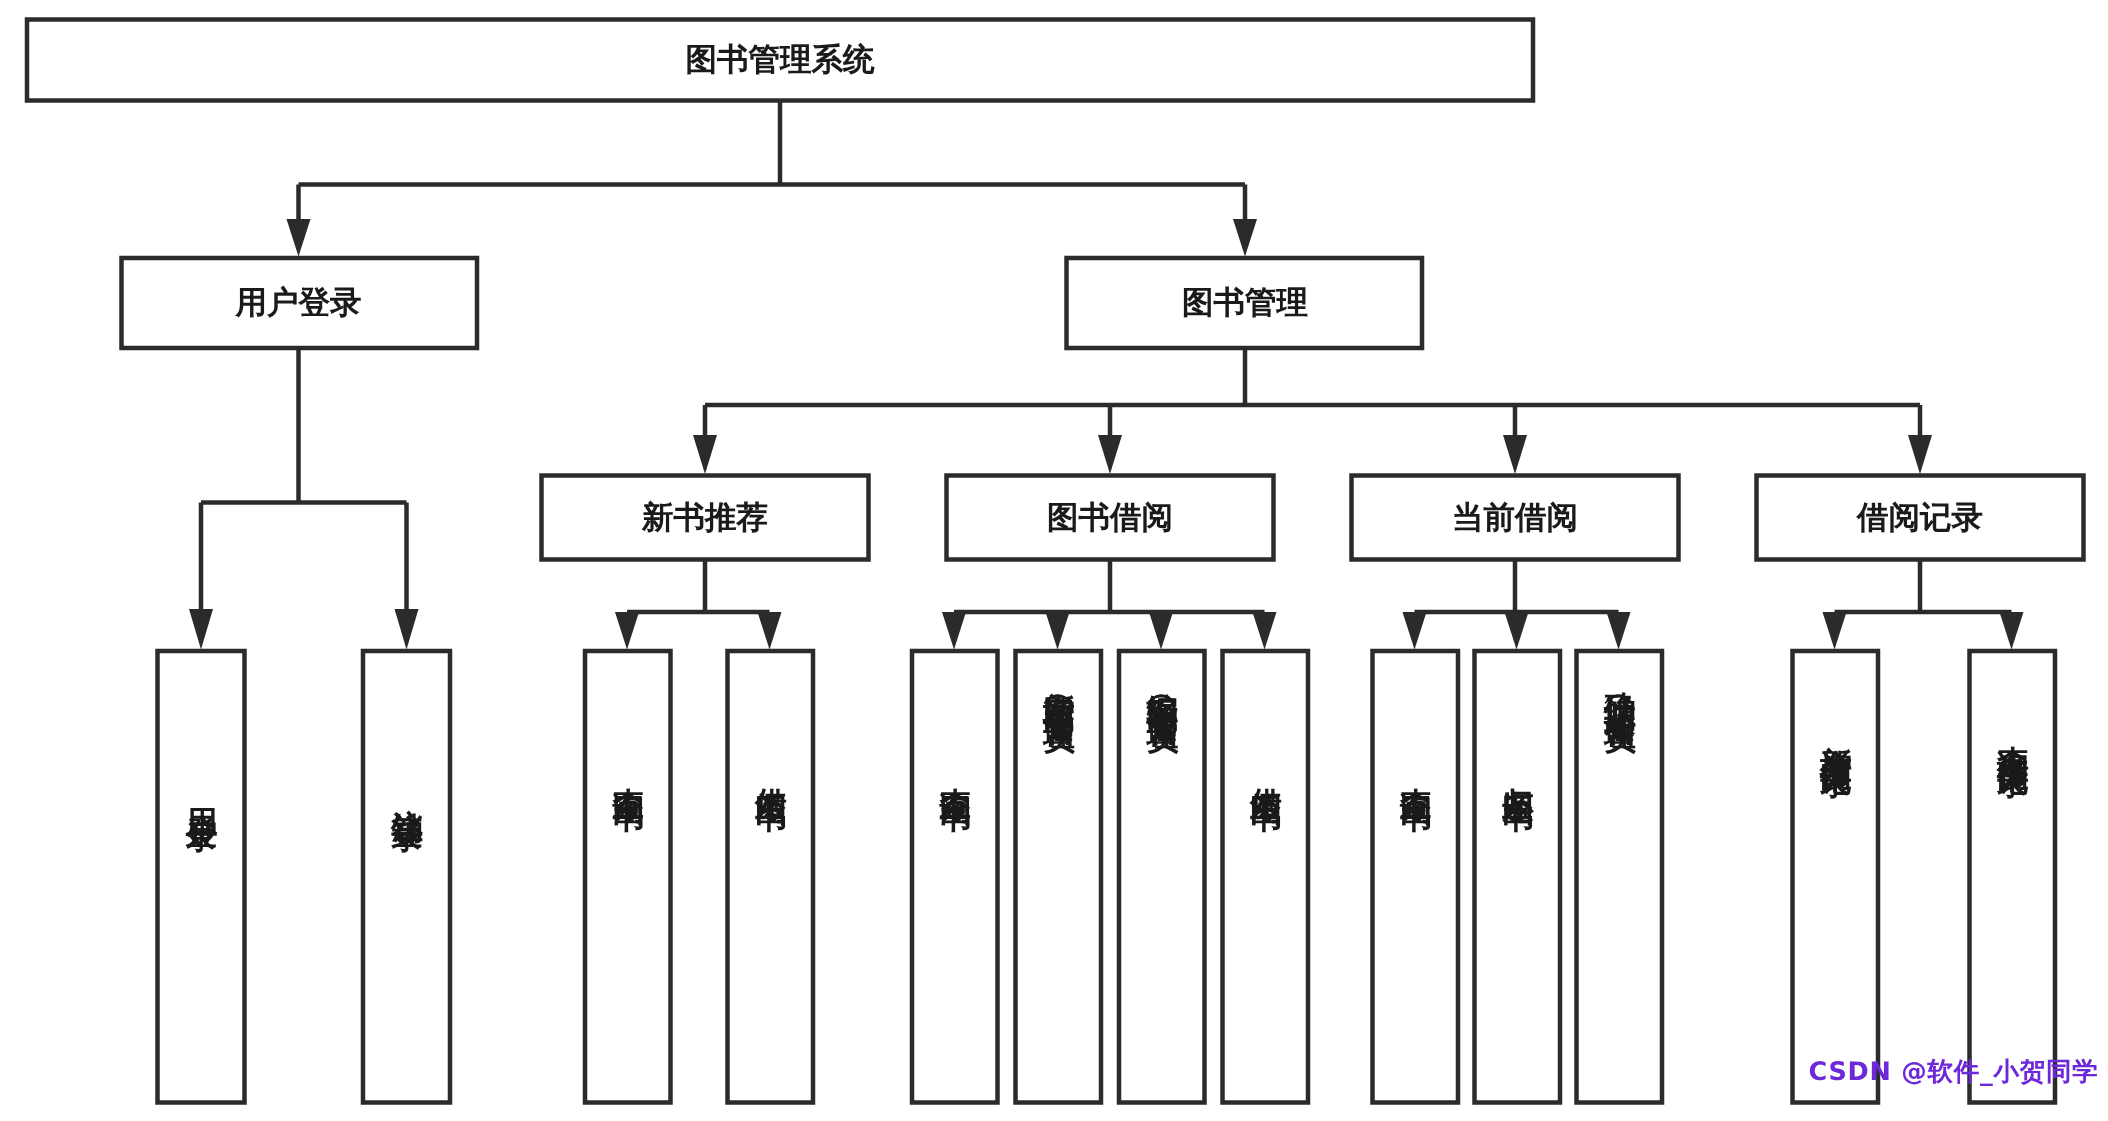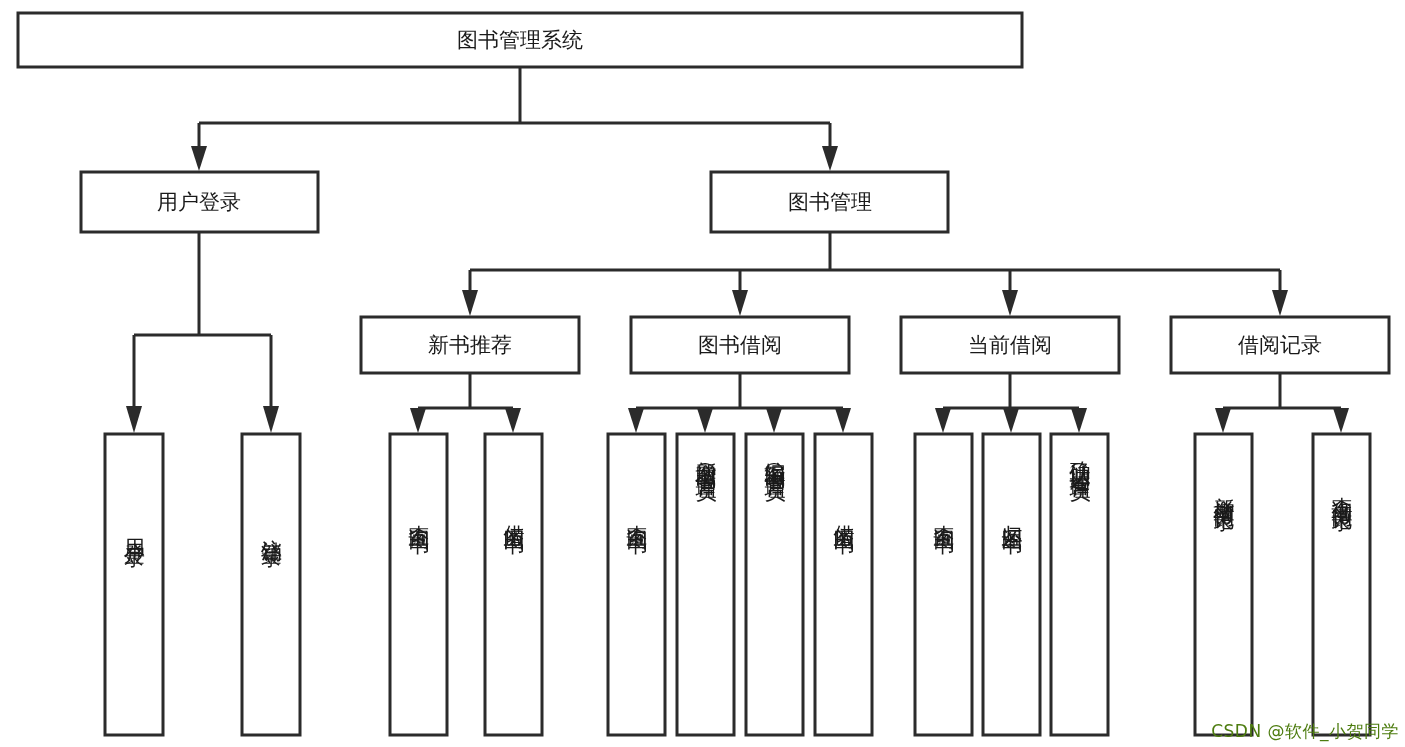--- a/index.html
+++ b/index.html
@@ -12,20 +12,21 @@
     width: 1405px;
     height: 747px;
     font-family: "DejaVu Sans", "Liberation Sans", sans-serif;
     overflow: hidden;
   }
   #diagram-root {
     position: relative;
     width: 1405px;
     height: 747px;
     background: #ffffff;
+    font-weight: bold;
   }
   svg#tree-svg {
     position: absolute;
     left: 0;
     top: 0;
     width: 1405px;
     height: 747px;
     display: block;
   }
   .node-box {
@@ -63,24 +64,24 @@
     font-family: "DejaVu Sans", "Liberation Sans", sans-serif;
     font-size: 21px;
     line-height: 1.1;
     color: #1a1a1a;
     letter-spacing: 3px;
     white-space: nowrap;
   }
   .watermark {
     position: absolute;
     right: 6px;
-    bottom: 4px;
+    bottom: 21px;
     font-family: "DejaVu Sans", "Liberation Sans", sans-serif;
     font-size: 17px;
-    color: #4d7c0f;
+    color: #6d28d9;
     white-space: nowrap;
     letter-spacing: 0.5px;
     text-align: right;
   }
 </style>
 </head>
 <body>
 
 <div id="diagram-root">
 

